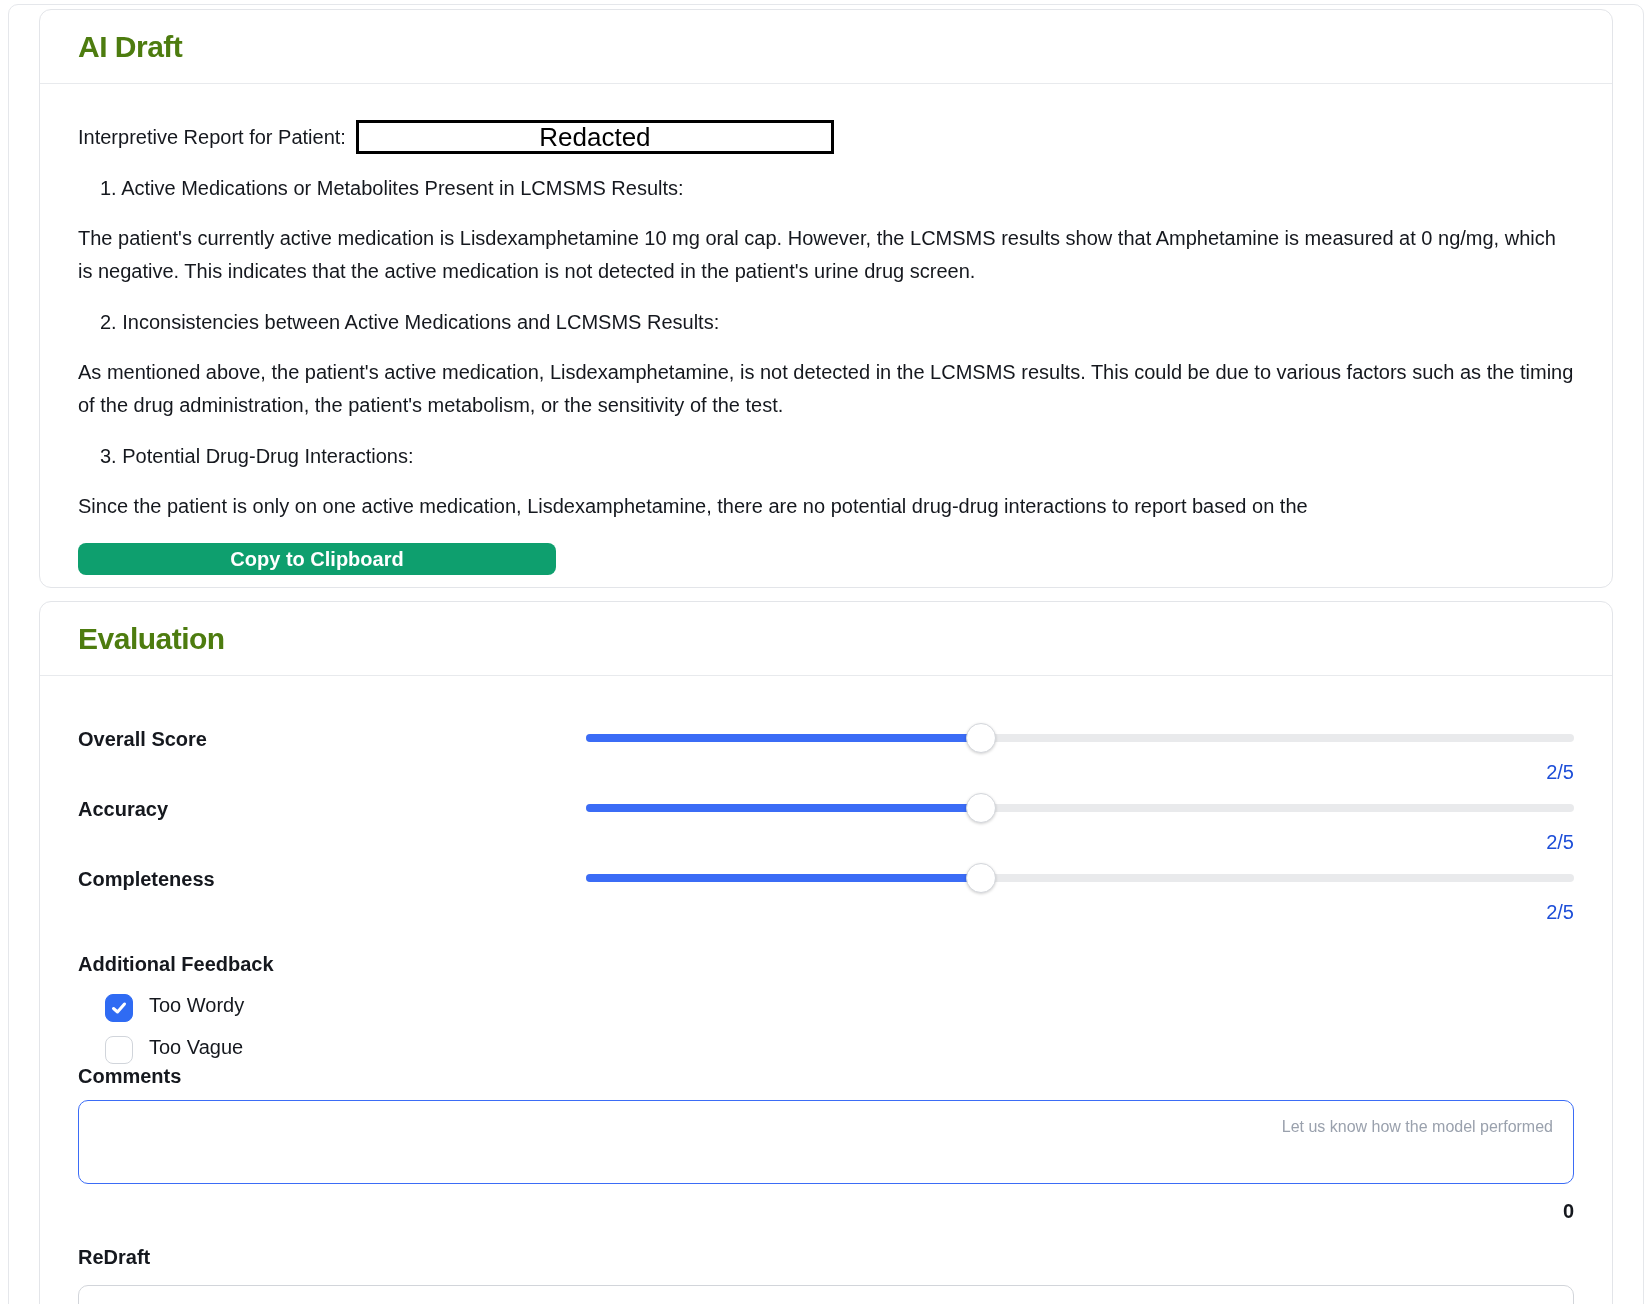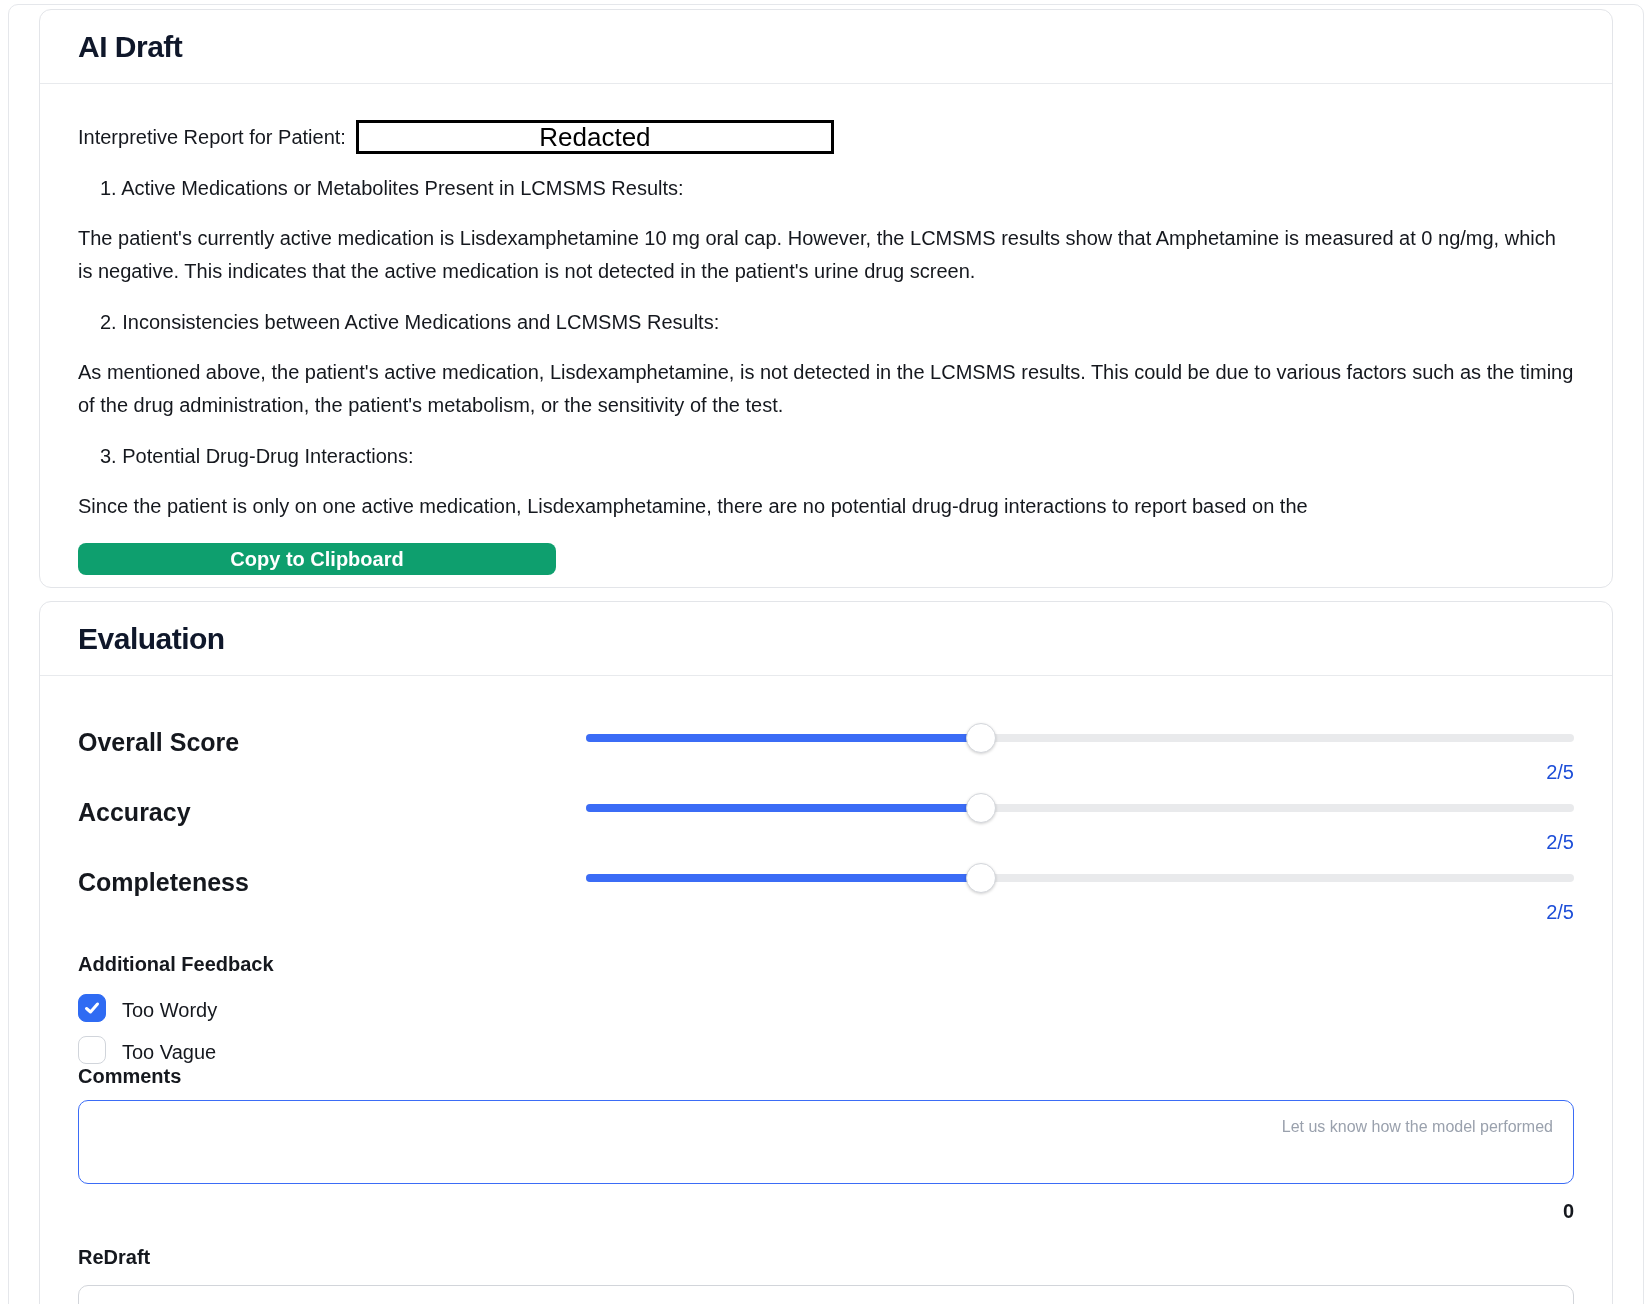--- a/index.html
+++ b/index.html
@@ -33,21 +33,21 @@
   .card-ai { margin-top: 4px; }
   .card-eval { margin-top: 13px; }
   .card-header {
     padding: 20px 38px 19px 38px;
     border-bottom: 1px solid #e8eaed;
   }
   .card-title {
     font-size: 30px;
     font-weight: 700;
     letter-spacing: -0.5px;
-    color: #0f172a;
+    color: #4d7c0f;
   }
   .ai-body { padding: 36px 38px 12px 38px; }
   .eval-body { padding: 40px 38px 40px 38px; }
 
   
   .report-line {
     display: flex;
     align-items: center;
     font-size: 20px;
     height: 34px;
@@ -89,21 +89,21 @@
     border: none;
     border-radius: 8px;
     cursor: pointer;
     text-align: center;
   }
 
   
   .slider-row { display: flex; height: 70px; }
   .slider-label {
     width: 508px;
-    font-size: 25px;
+    font-size: 20px;
     font-weight: 700;
     padding-top: 12px;
     box-sizing: border-box;
   }
   .slider-col { flex: 1; }
   .track-wrap { position: relative; height: 30px; margin-top: 7px; }
   .track {
     position: absolute;
     left: 0; right: 0; top: 11px;
     height: 8px;
@@ -139,23 +139,24 @@
   .two-col { display: flex; margin-top: 26px; flex-direction: column; }
   .col-left { width: 636px; }
   .col-right { flex: 1; }
   .col-label {
     font-size: 20px;
     font-weight: 700;
     line-height: 24px;
   }
   .cb-row {
     display: flex;
-    align-items: flex-end;
+    align-items: flex-start;
     margin-top: 14px;
     cursor: pointer;
+    margin-left: 27px;
   }
   .cb-row:first-of-type { margin-top: 18px; }
   .cb {
     width: 28px;
     height: 28px;
     border-radius: 8px;
     box-sizing: border-box;
     display: inline-flex;
     align-items: center;
     justify-content: center;

